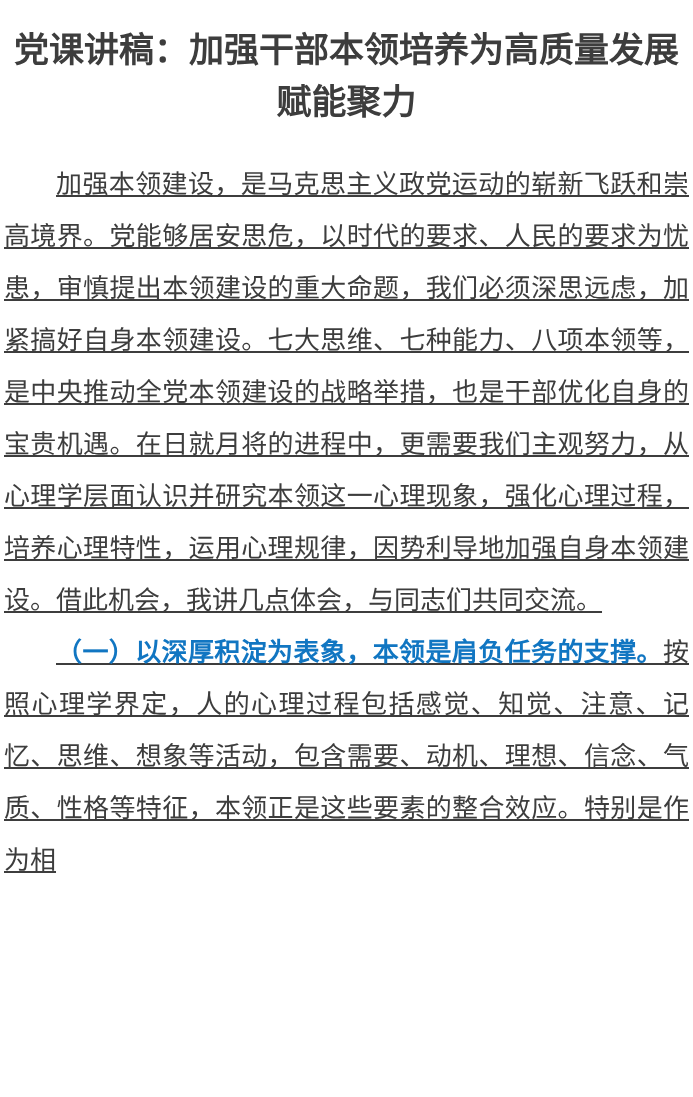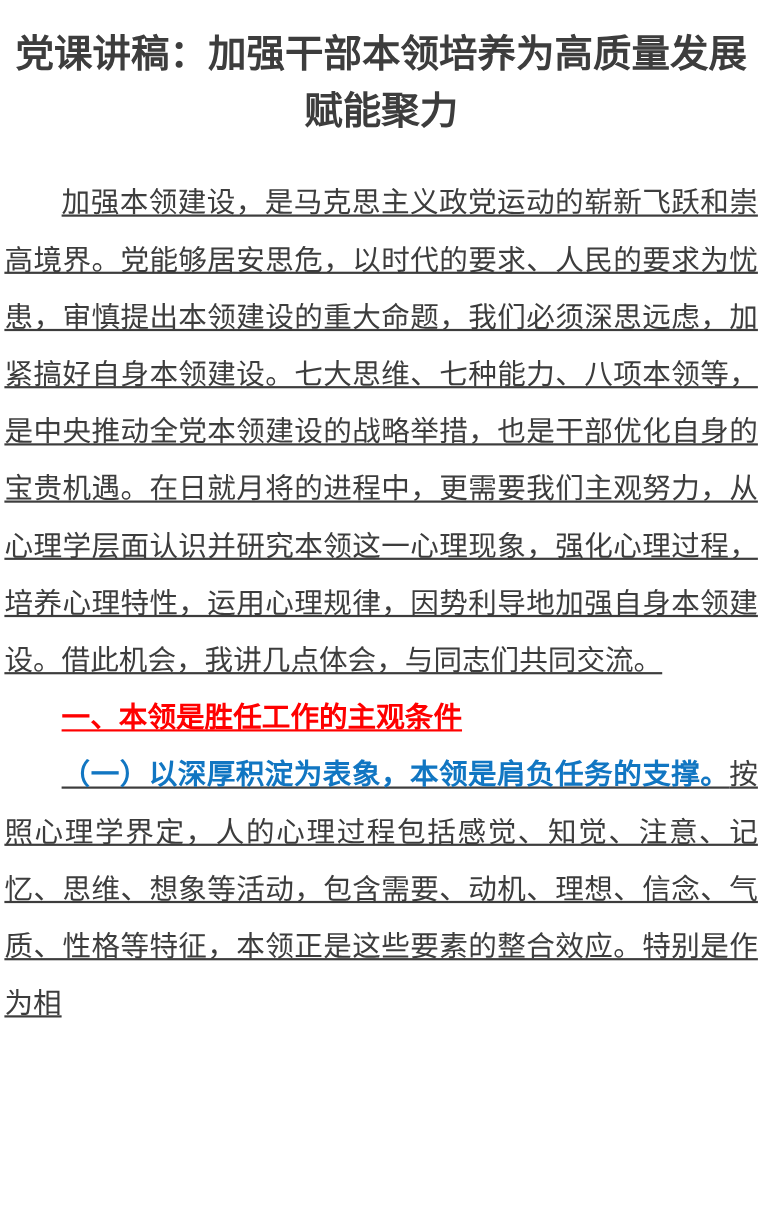--- a/index.html
+++ b/index.html
@@ -54,18 +54,17 @@
 </head>
 <body>
 
 <div class="doc">
 
   <h1 class="doc-title">党课讲稿：加强干部本领培养为高质量发展赋能聚力</h1>
 
 
   <p class="para indent">加强本领建设，是马克思主义政党运动的崭新飞跃和崇高境界。党能够居安思危，以时代的要求、人民的要求为忧患，审慎提出本领建设的重大命题，我们必须深思远虑，加紧搞好自身本领建设。七大思维、七种能力、八项本领等，是中央推动全党本领建设的战略举措，也是干部优化自身的宝贵机遇。在日就月将的进程中，更需要我们主观努力，从心理学层面认识并研究本领这一心理现象，强化心理过程，培养心理特性，运用心理规律，因势利导地加强自身本领建设。借此机会，我讲几点体会，与同志们共同交流。</p>
 
-  <p class="para indent heading-red">一、本领是胜任工作的主观条件</p>
 
 
   <p class="para indent"><span class="lead-blue">（一）以深厚积淀为表象，本领是肩负任务的支撑。</span><span>按照心理学界定，人的心理过程包括感觉、知觉、注意、记忆、思维、想象等活动，包含需要、动机、理想、信念、气质、性格等特征，本领正是这些要素的整合效应。特别是作为相</span></p>
 
 </div>
 
 </body></html>

